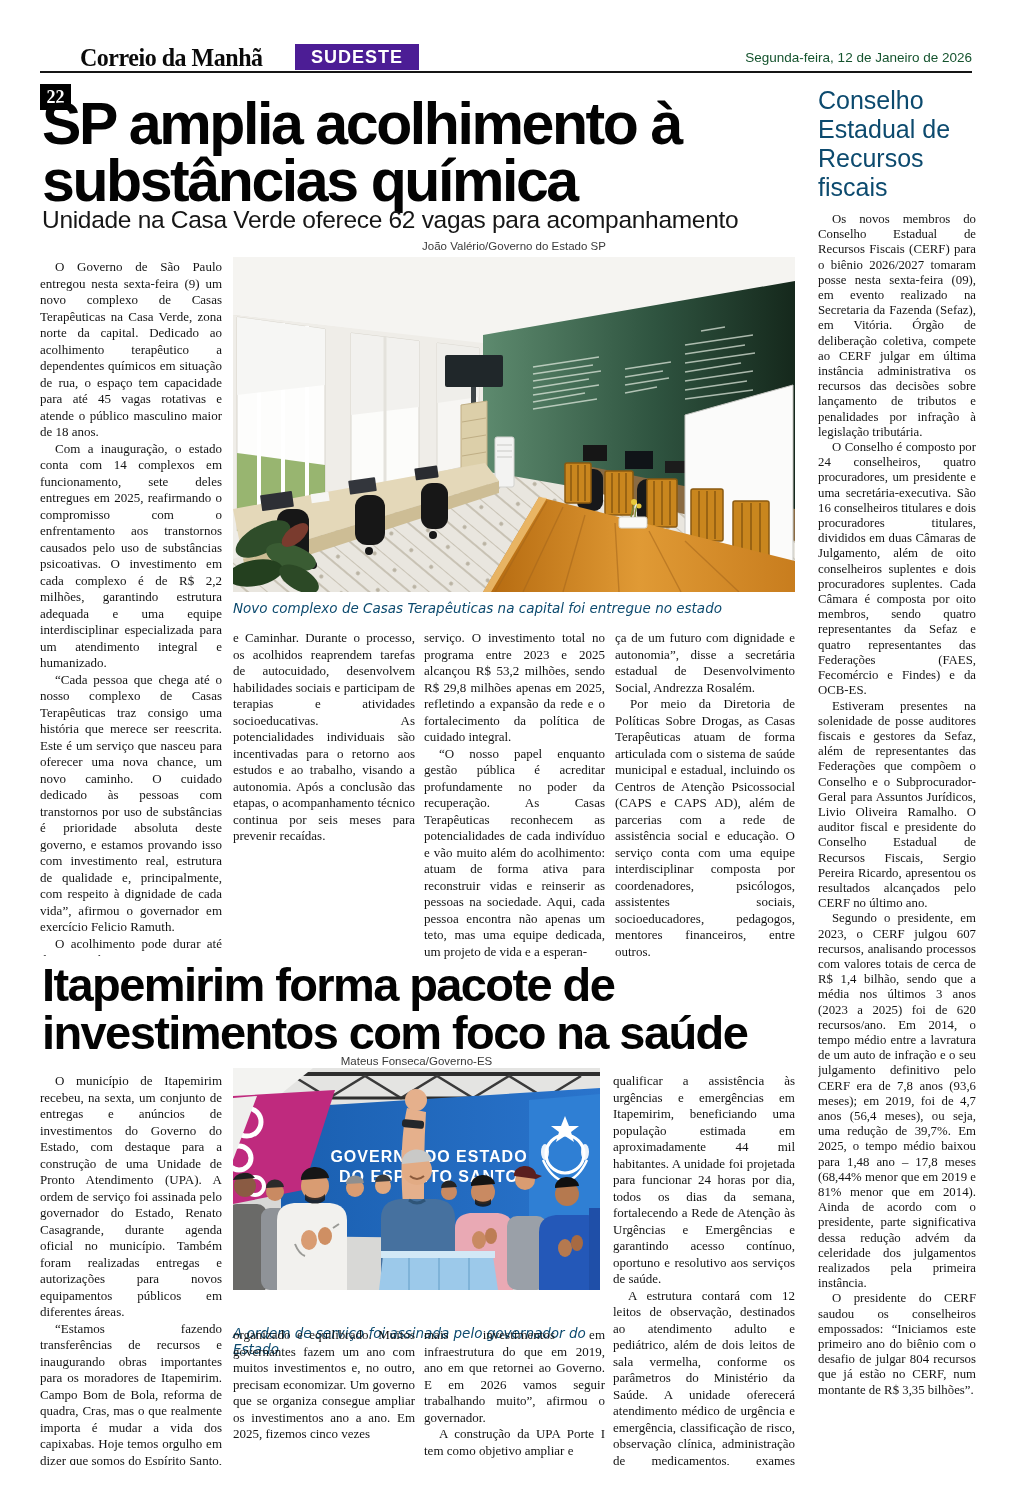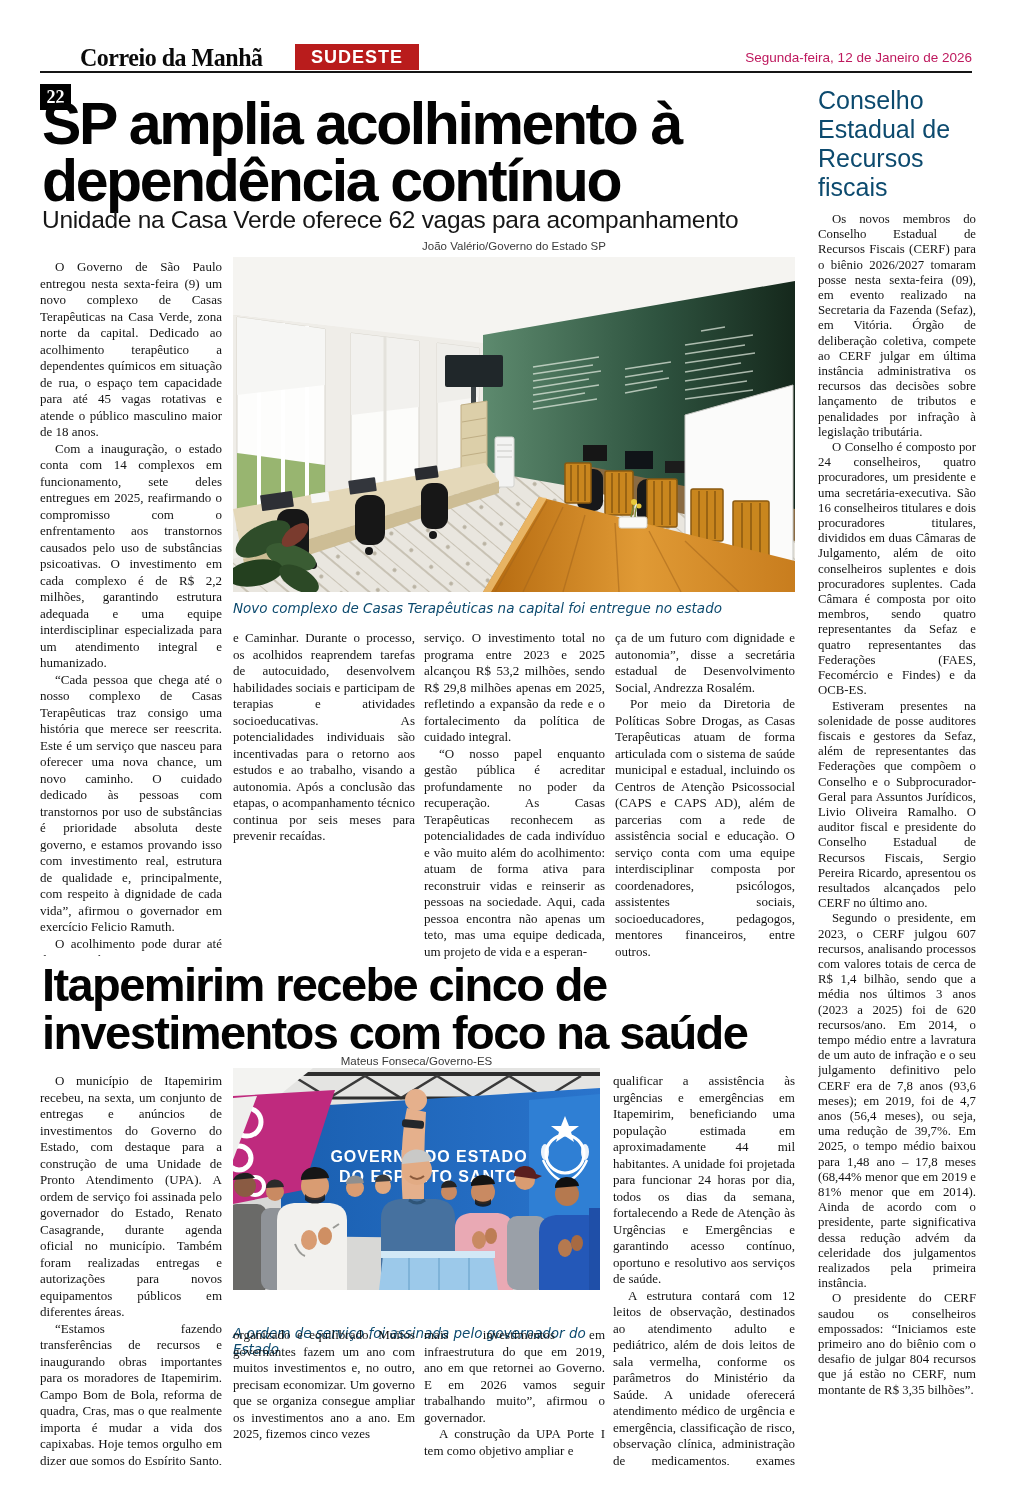--- a/index.html
+++ b/index.html
@@ -5,24 +5,24 @@
   html,body{margin:0;padding:0;}
   body{width:1010px;height:1488px;background:#fff;position:relative;overflow:hidden;
        font-family:"Liberation Serif",serif;color:#111;}
   .abs{position:absolute;}
   
   .pagenum{left:40px;top:44px;width:31px;height:26px;background:#000;color:#fff;
     font-family:"Liberation Serif",serif;font-weight:700;font-size:18px;
     display:flex;align-items:center;justify-content:center;margin-top:40px;}
   .masthead{left:80px;top:44px;font-family:"Liberation Serif",serif;font-weight:700;
     font-size:25px;letter-spacing:-0.5px;color:#0a0a0a;transform:scaleX(.96);transform-origin:left;}
-  .section-badge{left:295px;top:44px;height:26px;background:#b91c1c;color:#fff;
+  .section-badge{left:295px;top:44px;height:26px;background:#4c1d95;color:#fff;
     font-family:"Liberation Sans",sans-serif;font-weight:700;font-size:18px;letter-spacing:1px;
     display:flex;align-items:center;padding:0 16px;}
-  .dateline{right:38px;top:50px;font-family:"Liberation Sans",sans-serif;font-size:13.5px;color:#be185d;}
+  .dateline{right:38px;top:50px;font-family:"Liberation Sans",sans-serif;font-size:13.5px;color:#14532d;}
   .hrule{left:40px;top:71px;width:932px;height:2px;background:#151515;}
   
   .headline1{left:42px;top:96px;width:780px;font-family:"Liberation Sans",sans-serif;
     font-weight:700;font-size:59px;line-height:57px;letter-spacing:-2.4px;color:#030303;}
   .headline2{left:42px;top:961px;width:780px;font-family:"Liberation Sans",sans-serif;
     font-weight:700;font-size:47px;line-height:48px;letter-spacing:-1.6px;color:#030303;}
   .deck{left:42px;top:206px;width:760px;font-family:"Liberation Sans",sans-serif;
     font-size:24.5px;font-weight:400;letter-spacing:-0.3px;color:#161616;}
   
   .sidebar-title{left:818px;top:86px;width:150px;font-family:"Liberation Sans",sans-serif;
@@ -57,21 +57,21 @@
 <body>
 
 <div class="abs pagenum">22</div>
 <div class="abs masthead">Correio da Manhã</div>
 <div class="abs section-badge">SUDESTE</div>
 <div class="abs dateline">Segunda-feira, 12 de Janeiro de 2026</div>
 <div class="abs hrule"></div>
 
 <div class="abs headline1">
   <div>SP amplia acolhimento à</div>
-  <div>dependência contínuo</div>
+  <div>substâncias química</div>
 </div>
 <div class="abs deck">Unidade na Casa Verde oferece 62 vagas para acompanhamento</div>
 
 <div class="abs sidebar-title">Conselho Estadual de Recursos fiscais</div>
 <div class="abs sidebar-body">
   <p class="ind">Os novos membros do Conselho Estadual de Recursos Fiscais (CERF) para o biênio 2026/2027 tomaram posse nesta sexta-feira (09), em evento realizado na Secretaria da Fazenda (Sefaz), em Vitória. Órgão de deliberação coletiva, compete ao CERF julgar em última instância administrativa os recursos das decisões sobre lançamento de tributos e penalidades por infração à legislação tributária.</p>
   <p class="ind">O Conselho é composto por 24 conselheiros, quatro procuradores, um presidente e uma secretária-executiva. São 16 conselheiros titulares e dois procuradores titulares, divididos em duas Câmaras de Julgamento, além de oito conselheiros suplentes e dois procuradores suplentes. Cada Câmara é composta por oito membros, sendo quatro representantes da Sefaz e quatro representantes das Federações (FAES, Fecomércio e Findes) e da OCB-ES.</p>
   <p class="ind">Estiveram presentes na solenidade de posse auditores fiscais e gestores da Sefaz, além de representantes das Federações que compõem o Conselho e o Subprocurador-Geral para Assuntos Jurídicos, Livio Oliveira Ramalho. O auditor fiscal e presidente do Conselho Estadual de Recursos Fiscais, Sergio Pereira Ricardo, apresentou os resultados alcançados pelo CERF no último ano.</p>
   <p class="ind">Segundo o presidente, em 2023, o CERF julgou 607 recursos, analisando processos com valores totais de cerca de R$ 1,4 bilhão, sendo que a média nos últimos 3 anos (2023 a 2025) foi de 620 recursos/ano. Em 2014, o tempo médio entre a lavratura de um auto de infração e o seu julgamento definitivo pelo CERF era de 7,8 anos (93,6 meses); em 2019, foi de 4,7 anos (56,4 meses), ou seja, uma redução de 39,7%. Em 2025, o tempo médio baixou para 1,48 ano – 17,8 meses (68,44% menor que em 2019 e 81% menor que em 2014). Ainda de acordo com o presidente, parte significativa dessa redução advém da celeridade dos julgamentos realizados pela primeira instância.</p>
   <p class="ind">O presidente do CERF saudou os conselheiros empossados: “Iniciamos este primeiro ano do biênio com o desafio de julgar 804 recursos que já estão no CERF, num montante de R$ 3,35 bilhões”.</p>
@@ -230,21 +230,21 @@
 <div class="abs col a1c3">
   <p>serviço. O investimento total no programa entre 2023 e 2025 alcançou R$ 53,2 milhões, sendo R$ 29,8 milhões apenas em 2025, refletindo a expansão da rede e o fortalecimento da política de cuidado integral.</p>
   <p class="ind">“O nosso papel enquanto gestão pública é acreditar profundamente no poder da recuperação. As Casas Terapêuticas reconhecem as potencialidades de cada indivíduo e vão muito além do acolhimento: atuam de forma ativa para reconstruir vidas e reinserir as pessoas na sociedade. Aqui, cada pessoa encontra não apenas um teto, mas uma equipe dedicada, um projeto de vida e a esperan-</p>
 </div>
 <div class="abs col a1c4">
   <p>ça de um futuro com dignidade e autonomia”, disse a secretária estadual de Desenvolvimento Social, Andrezza Rosalém.</p>
   <p class="ind">Por meio da Diretoria de Políticas Sobre Drogas, as Casas Terapêuticas atuam de forma articulada com o sistema de saúde municipal e estadual, incluindo os Centros de Atenção Psicossocial (CAPS e CAPS AD), além de parcerias com a rede de assistência social e educação. O serviço conta com uma equipe interdisciplinar composta por coordenadores, psicólogos, assistentes sociais, socioeducadores, pedagogos, mentores financeiros, entre outros.</p>
 </div>
 
 <div class="abs headline2">
-  <div>Itapemirim recebe cinco de</div>
+  <div>Itapemirim forma pacote de</div>
   <div>investimentos com foco na saúde</div>
 </div>
 <div class="abs credit credit2">Mateus Fonseca/Governo-ES</div>
 
 <div class="abs photo2">
 <svg width="367" height="222" viewBox="0 0 367 222">
   <defs>
     <linearGradient id="gBlue" x1="0" y1="0" x2="1" y2="0">
       <stop offset="0" stop-color="#1a5fb0"></stop>
           <stop offset="1" stop-color="#2a74cc"></stop>

